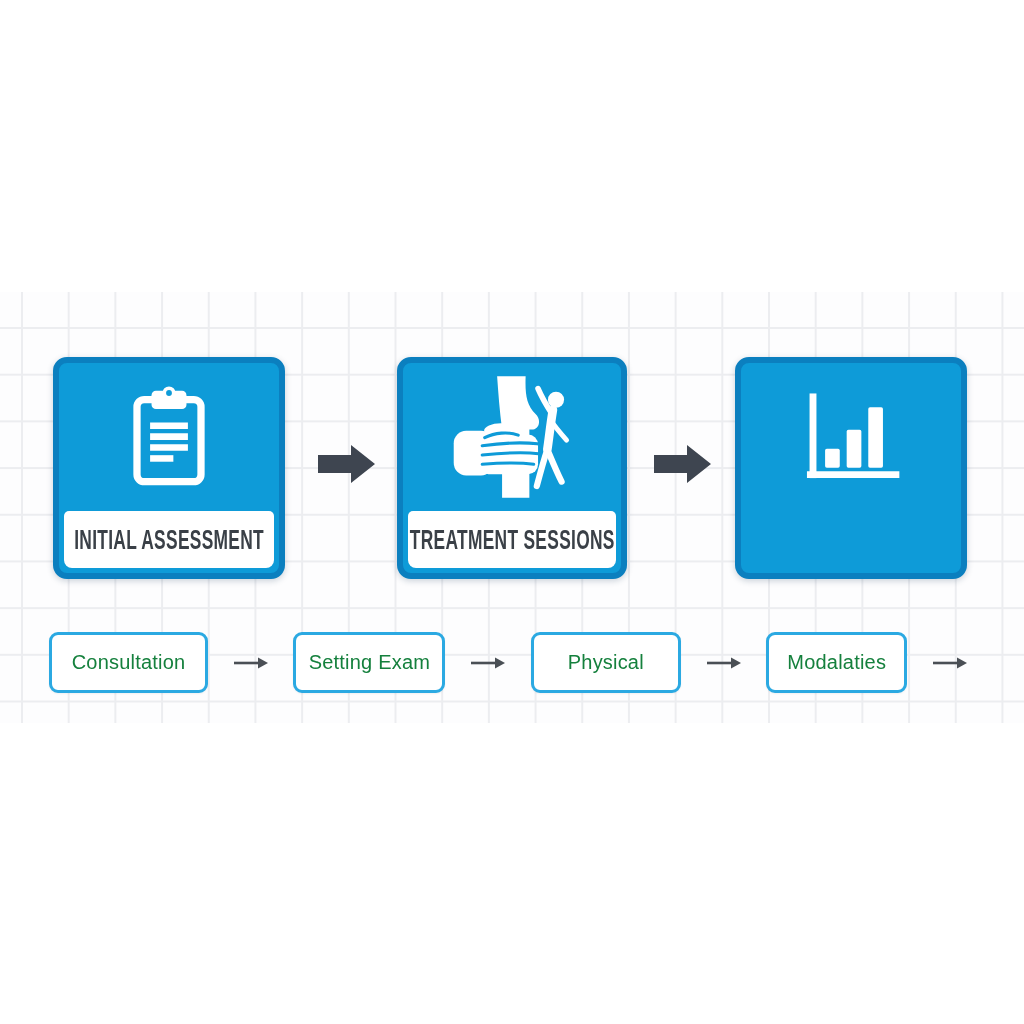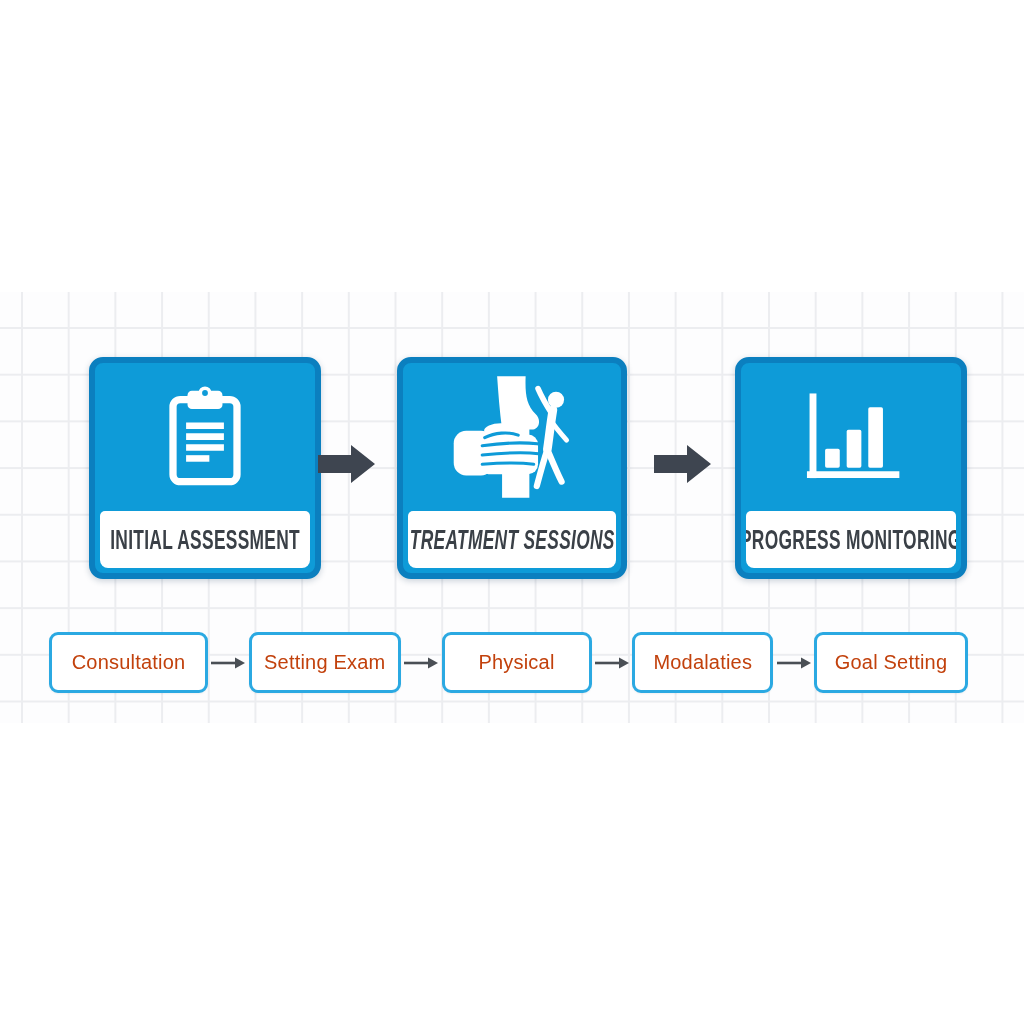--- a/index.html
+++ b/index.html
@@ -38,30 +38,30 @@
   .arrow-big{position:absolute;top:444px;width:58px;height:40px;}
   .sub-row{
     position:absolute;left:49px;top:632px;width:919px;height:61px;
     display:flex;justify-content:space-between;align-items:stretch;
   }
   .sub-box{
     box-sizing:border-box;border:3px solid #2ba9e2;border-radius:9px;
     background:#ffffff;display:flex;align-items:center;justify-content:center;
     box-shadow:0 1px 2px rgba(0,0,0,.05);
   }
-  .sub-label{font-size:20px;color:#c2410c;letter-spacing:0.2px;white-space:nowrap;}
+  .sub-label{font-size:20px;color:#15803d;letter-spacing:0.2px;white-space:nowrap;}
   .w1{width:159px}.w2{width:152px}.w3{width:150px}.w4{width:141px}.w5{width:154px}
   .sub-arrow{align-self:center;width:36px;height:16px;flex:0 0 auto;}
 </style>
 </head>
 <body>
 
 <div class="grid-band"></div>
 
-<div class="card" style="left:53px;width:232px;margin-left:36px;">
+<div class="card" style="left:53px;width:232px;">
   <div class="card-icon-area">
     <svg width="80" height="106" viewBox="0 0 110 145">
       <rect x="11" y="21" width="88" height="113" rx="10" fill="none" stroke="#ffffff" stroke-width="10"></rect>
       <rect x="31" y="9" width="48" height="25" rx="6" fill="#ffffff"></rect>
       <circle cx="55" cy="12" r="9" fill="#ffffff"></circle>
       <circle cx="55" cy="12" r="4" fill="#0e9bd8"></circle>
       <g stroke="#ffffff" stroke-width="9" stroke-linecap="butt">
         <line x1="29" y1="57" x2="81" y2="57"></line>
         <line x1="29" y1="72" x2="81" y2="72"></line>
         <line x1="29" y1="87" x2="81" y2="87"></line>
@@ -71,21 +71,21 @@
   </div>
   <div class="card-strip">
     <span class="card-label">INITIAL ASSESSMENT</span>
   </div>
 </div>
 
 <svg class="arrow-big" style="left:318px;" viewBox="0 0 58 40">
   <polygon points="0,11 33,11 33,1 57,20 33,39 33,29 0,29" fill="#3e4550"></polygon>
 </svg>
 
-<div class="card" style="left:397px;width:230px;font-style:italic;">
+<div class="card" style="left:397px;width:230px;">
   <div class="card-icon-area">
     <svg width="128" height="124" viewBox="0 0 200 200">
       <g fill="#ffffff">
         <path d="M76,2 L122,2 C121,30 123,48 138,63 C147,71 145,86 134,88 L84,88 C80,58 78,30 76,2 Z"></path>
         <rect x="84" y="84" width="44" height="114"></rect>
         <rect x="6" y="90" width="64" height="72" rx="20"></rect>
         <rect x="46" y="96" width="96" height="64" rx="16"></rect>
         <ellipse cx="82" cy="90" rx="27" ry="12"></ellipse>
       </g>
       <g fill="none" stroke="#0e9bd8" stroke-width="5" stroke-linecap="round">
@@ -122,23 +122,20 @@
         <line x1="16" y1="8" x2="16" y2="98"></line>
         <line x1="13" y1="98" x2="112" y2="98"></line>
       </g>
       <g fill="#ffffff">
         <rect x="30" y="68" width="17" height="22" rx="2"></rect>
         <rect x="55" y="46" width="17" height="44" rx="2"></rect>
         <rect x="80" y="20" width="17" height="70" rx="2"></rect>
       </g>
     </svg>
   </div>
-  <div class="card-strip">
-    <span class="card-label">PROGRESS MONITORING</span>
-  </div>
 </div>
 
 <div class="sub-row">
   <div class="sub-box w1">
     <span class="sub-label">Consultation</span>
   </div>
   <svg class="sub-arrow" viewBox="0 0 36 16">
     <line x1="1" y1="8" x2="26" y2="8" stroke="#4a4f55" stroke-width="2.6"></line>
     <polygon points="25,2.5 35,8 25,13.5" fill="#4a4f55"></polygon>
   </svg>
@@ -156,16 +153,13 @@
     <line x1="1" y1="8" x2="26" y2="8" stroke="#4a4f55" stroke-width="2.6"></line>
     <polygon points="25,2.5 35,8 25,13.5" fill="#4a4f55"></polygon>
   </svg>
   <div class="sub-box w4">
     <span class="sub-label">Modalaties</span>
   </div>
   <svg class="sub-arrow" viewBox="0 0 36 16">
     <line x1="1" y1="8" x2="26" y2="8" stroke="#4a4f55" stroke-width="2.6"></line>
     <polygon points="25,2.5 35,8 25,13.5" fill="#4a4f55"></polygon>
   </svg>
-  <div class="sub-box w5">
-    <span class="sub-label">Goal Setting</span>
-  </div>
 </div>
 
 </body></html>

